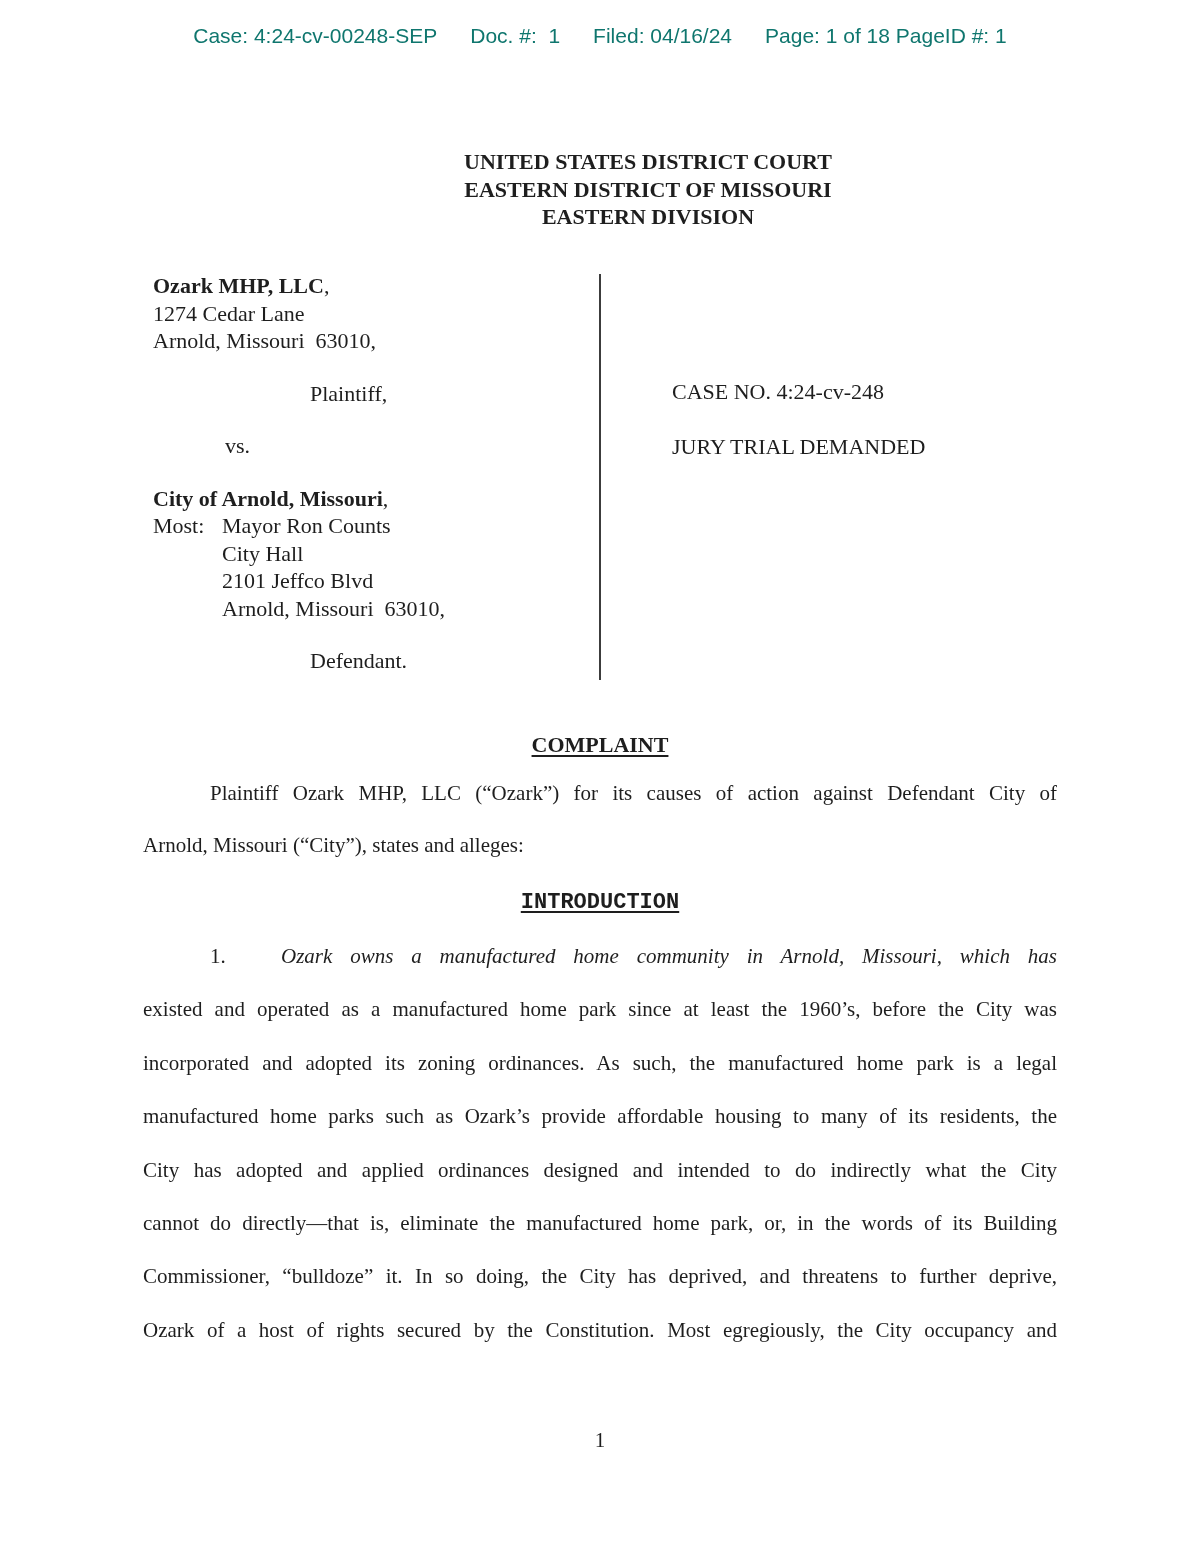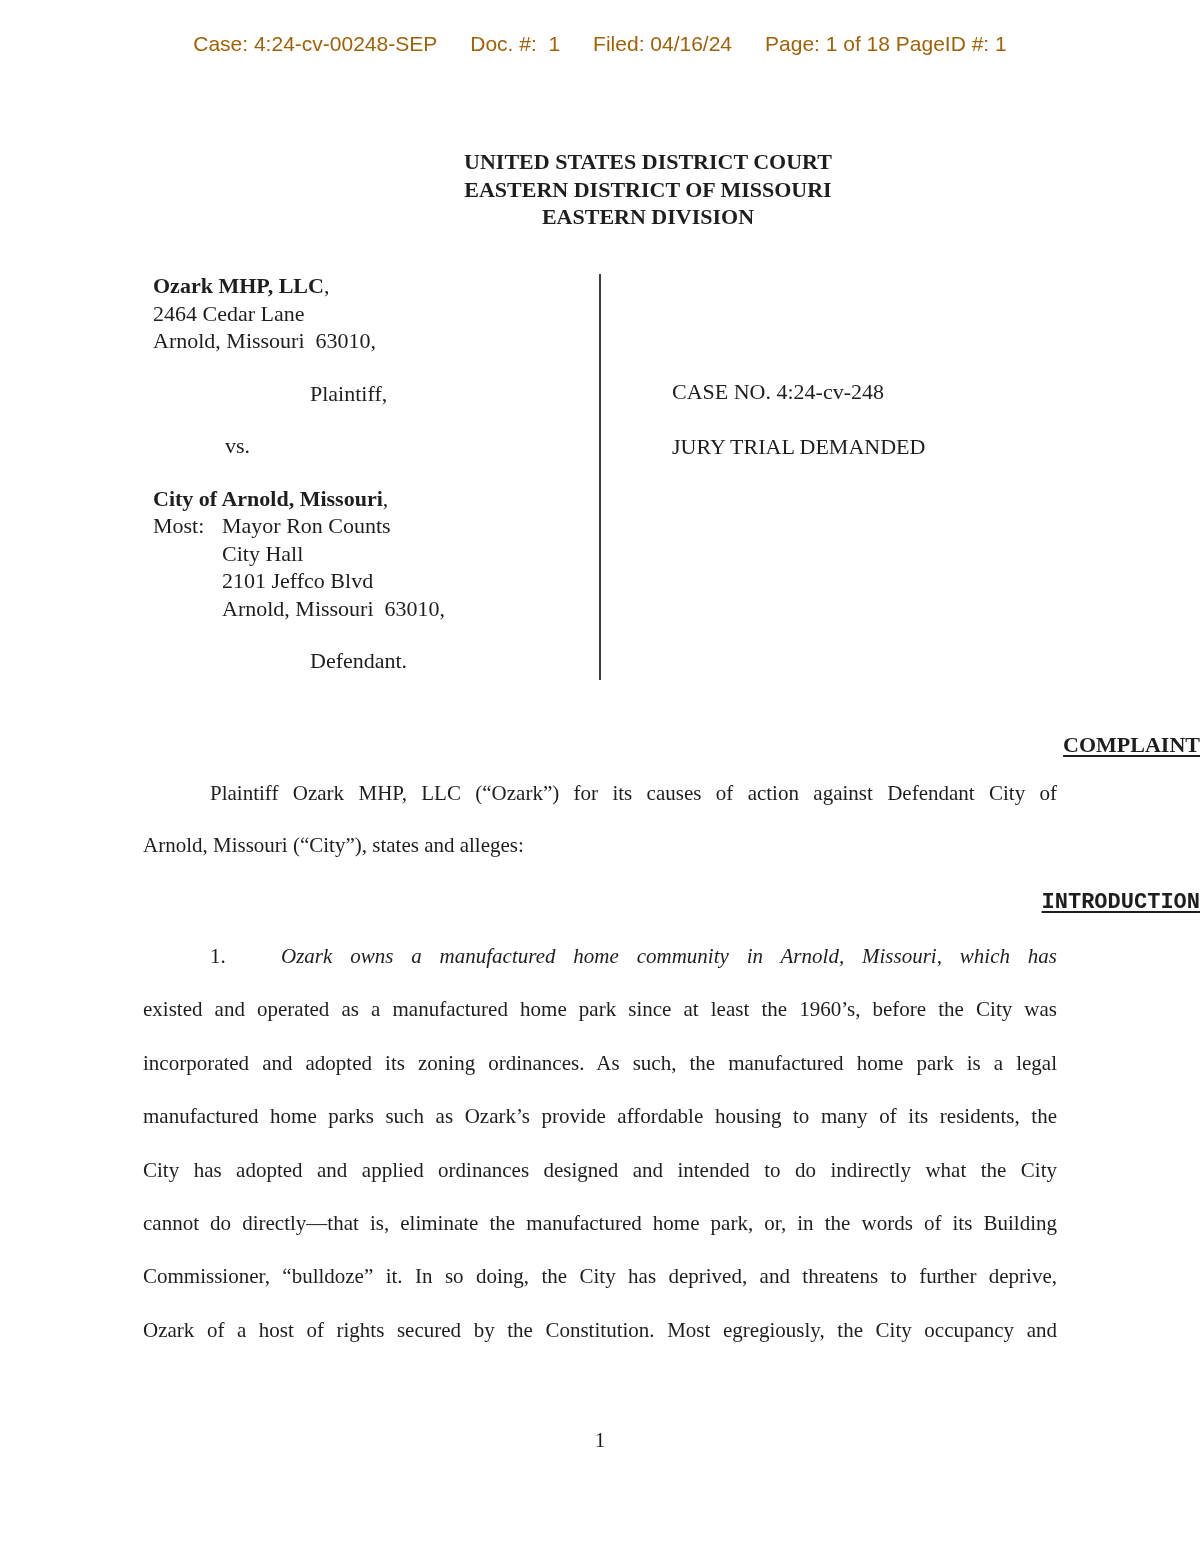--- a/index.html
+++ b/index.html
@@ -9,25 +9,25 @@
     height: 1554px;
     background: #ffffff;
     font-family: "Liberation Serif", "DejaVu Serif", serif;
     color: #1e1e1e;
     overflow: hidden;
   }
 
   
   .stamp {
     position: absolute;
-    top: 32px; left: 0; width: 100%;
+    top: 24px; left: 0; width: 100%;
     display: flex; justify-content: center; gap: 33px;
     font-family: "Liberation Sans", "DejaVu Sans", sans-serif;
     font-size: 21px;
-    color: #a16207;
+    color: #0f766e;
     white-space: pre;
   }
 
   
   .court {
     position: absolute;
     top: 148px; left: 0; width: 100%;
     text-align: center;
     font-weight: bold;
     font-size: 22px;
@@ -60,21 +60,21 @@
     position: absolute;
     left: 599px; top: 274px;
     width: 2px; height: 406px;
     background: #3c3c3c;
   }
 
   
   .heading {
     position: absolute;
     left: 0; width: 100%;
-    text-align: right;
+    text-align: center;
     font-weight: bold;
     font-size: 22px;
     line-height: 27.5px;
   }
   .heading.complaint { top: 731px; }
   .heading.introduction { top: 889px; font-family: Liberation Mono, monospace; }
   .hu {
     text-decoration: underline;
     text-decoration-thickness: 2px;
     text-underline-offset: 3px;
@@ -122,21 +122,21 @@
 
   <div class="court">
       <div class="court-line">UNITED STATES DISTRICT COURT</div>
       <div class="court-line">EASTERN DISTRICT OF MISSOURI</div>
       <div class="court-line">EASTERN DIVISION</div>
     </div>
 
   <div class="cap-left">
     <div class="cap-line"><span class="b">Ozark MHP, LLC</span><span>,</span></div>
     <div>
-        <div class="cap-line">2464 Cedar Lane</div>
+        <div class="cap-line">1274 Cedar Lane</div>
         <div class="cap-line">Arnold, Missouri  63010,</div>
       </div>
     <div class="sp1"></div>
     <div class="cap-line role">Plaintiff,</div>
     <div class="sp1"></div>
     <div class="cap-line vs">vs.</div>
     <div class="sp1"></div>
     <div class="cap-line"><span class="b">City of Arnold, Missouri</span><span>,</span></div>
     <div class="cap-line serve">
       <span class="serve-label">Most:</span>

